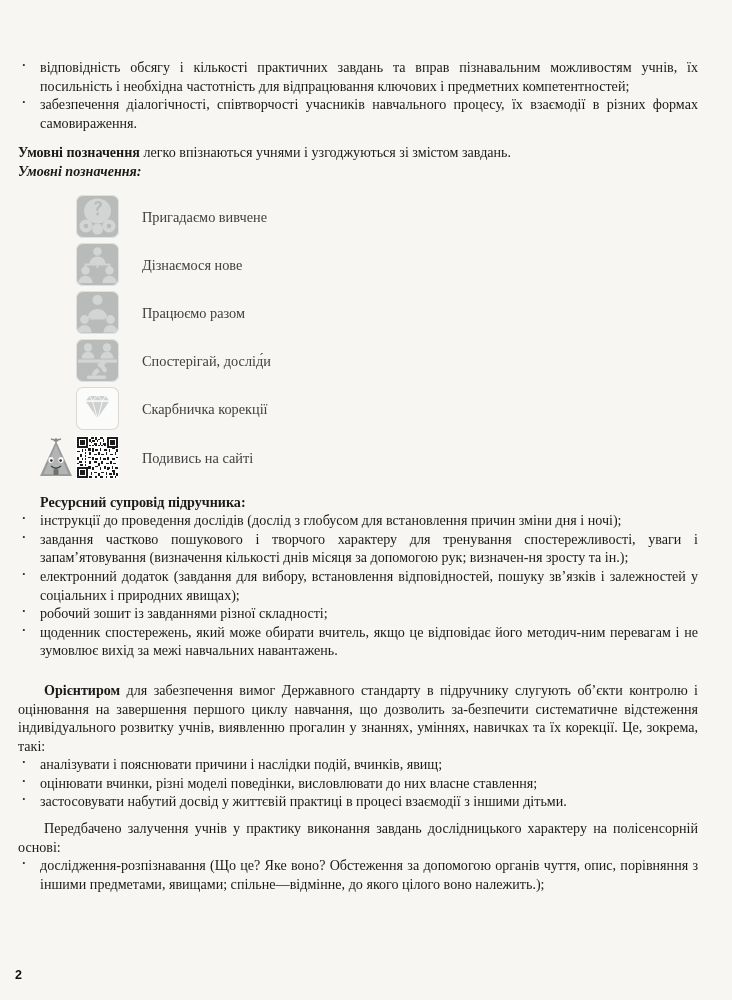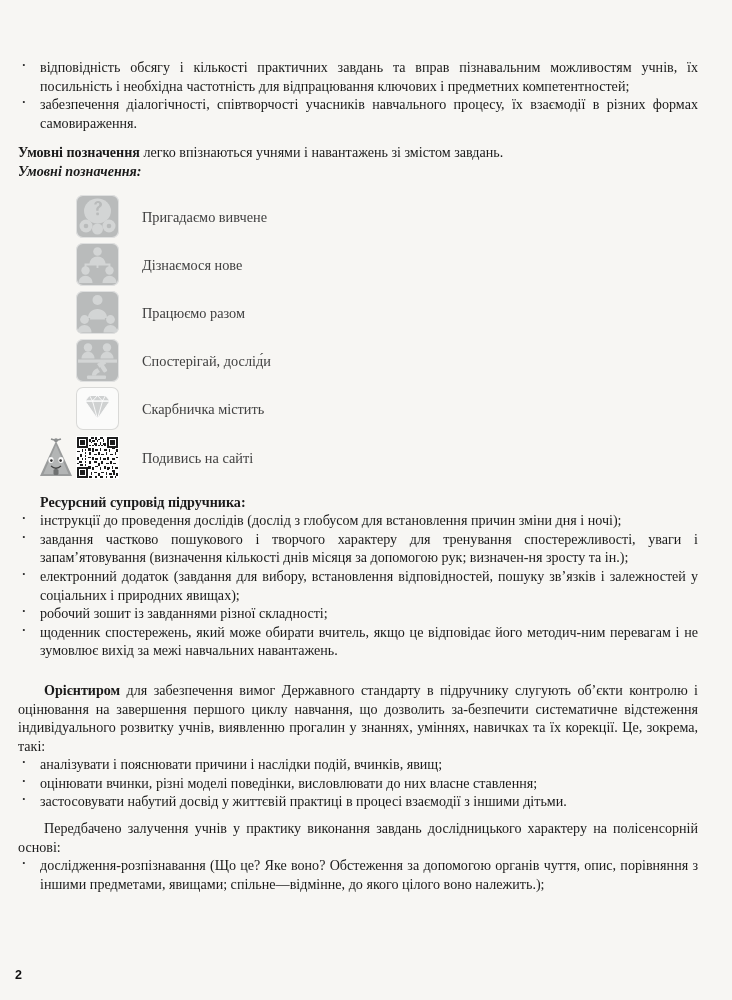--- a/index.html
+++ b/index.html
@@ -143,21 +143,21 @@
 <body>
 
 <div class="page">
   <div class="content">
 
     <ul class="bl">
       <li>відповідність обсягу і кількості практичних завдань та вправ пізнавальним можливостям учнів, їх посильність і необхідна частотність для відпрацювання ключових і предметних компетентностей;</li>
       <li>забезпечення діалогічності, співтворчості учасників навчального процесу, їх взаємодії в різних формах самовираження.</li>
     </ul>
 
-    <p class="para noj gap-top"><b class="bold">Умовні позначення</b><span> легко впізнаються учнями і навантажень зі змістом завдань.</span></p>
+    <p class="para noj gap-top"><b class="bold">Умовні позначення</b><span> легко впізнаються учнями і узгоджуються зі змістом завдань.</span></p>
     <p class="para noj"><i class="ital">Умовні позначення:</i></p>
 
     <div class="legend">
 
       <div class="legend-row">
         <div class="legend-icon">
           <svg viewBox="0 0 43 43" xmlns="http://www.w3.org/2000/svg">
             <g fill="#d3d5d5">
               <ellipse cx="21.5" cy="16" rx="13.5" ry="12.5"></ellipse>
               <circle cx="10" cy="31" r="6.5"></circle>
@@ -241,21 +241,21 @@
               <path d="M9 14l4.5-5.5h16L34 14z"></path>
             </g>
             <g stroke="#fdfdfd" stroke-width="0.9" fill="none">
               <path d="M13.5 8.5L16.5 14l5 18"></path>
               <path d="M29.5 8.5L26.5 14l-5 18"></path>
               <path d="M9 14h25"></path>
               <path d="M16.5 14l5-5.5 5 5.5"></path>
             </g>
           </svg>
         </div>
-        <div class="legend-label">Скарбничка містить</div>
+        <div class="legend-label">Скарбничка корекції</div>
       </div>
 
       <div class="legend-row qr">
         <div class="qr-wrap">
           <svg class="mascot" viewBox="0 0 40 42" xmlns="http://www.w3.org/2000/svg">
             <path d="M20 3 L36 38 L4 38 Z" fill="#9a9c9c"></path>
             <path d="M20 7 L32.5 36 L7.5 36 Z" fill="#b3b5b5"></path>
             <ellipse cx="15" cy="22" rx="2.6" ry="3" fill="#fafafa"></ellipse>
             <ellipse cx="25" cy="22" rx="2.6" ry="3" fill="#fafafa"></ellipse>
             <circle cx="15.4" cy="22.6" r="1.3" fill="#333"></circle>

